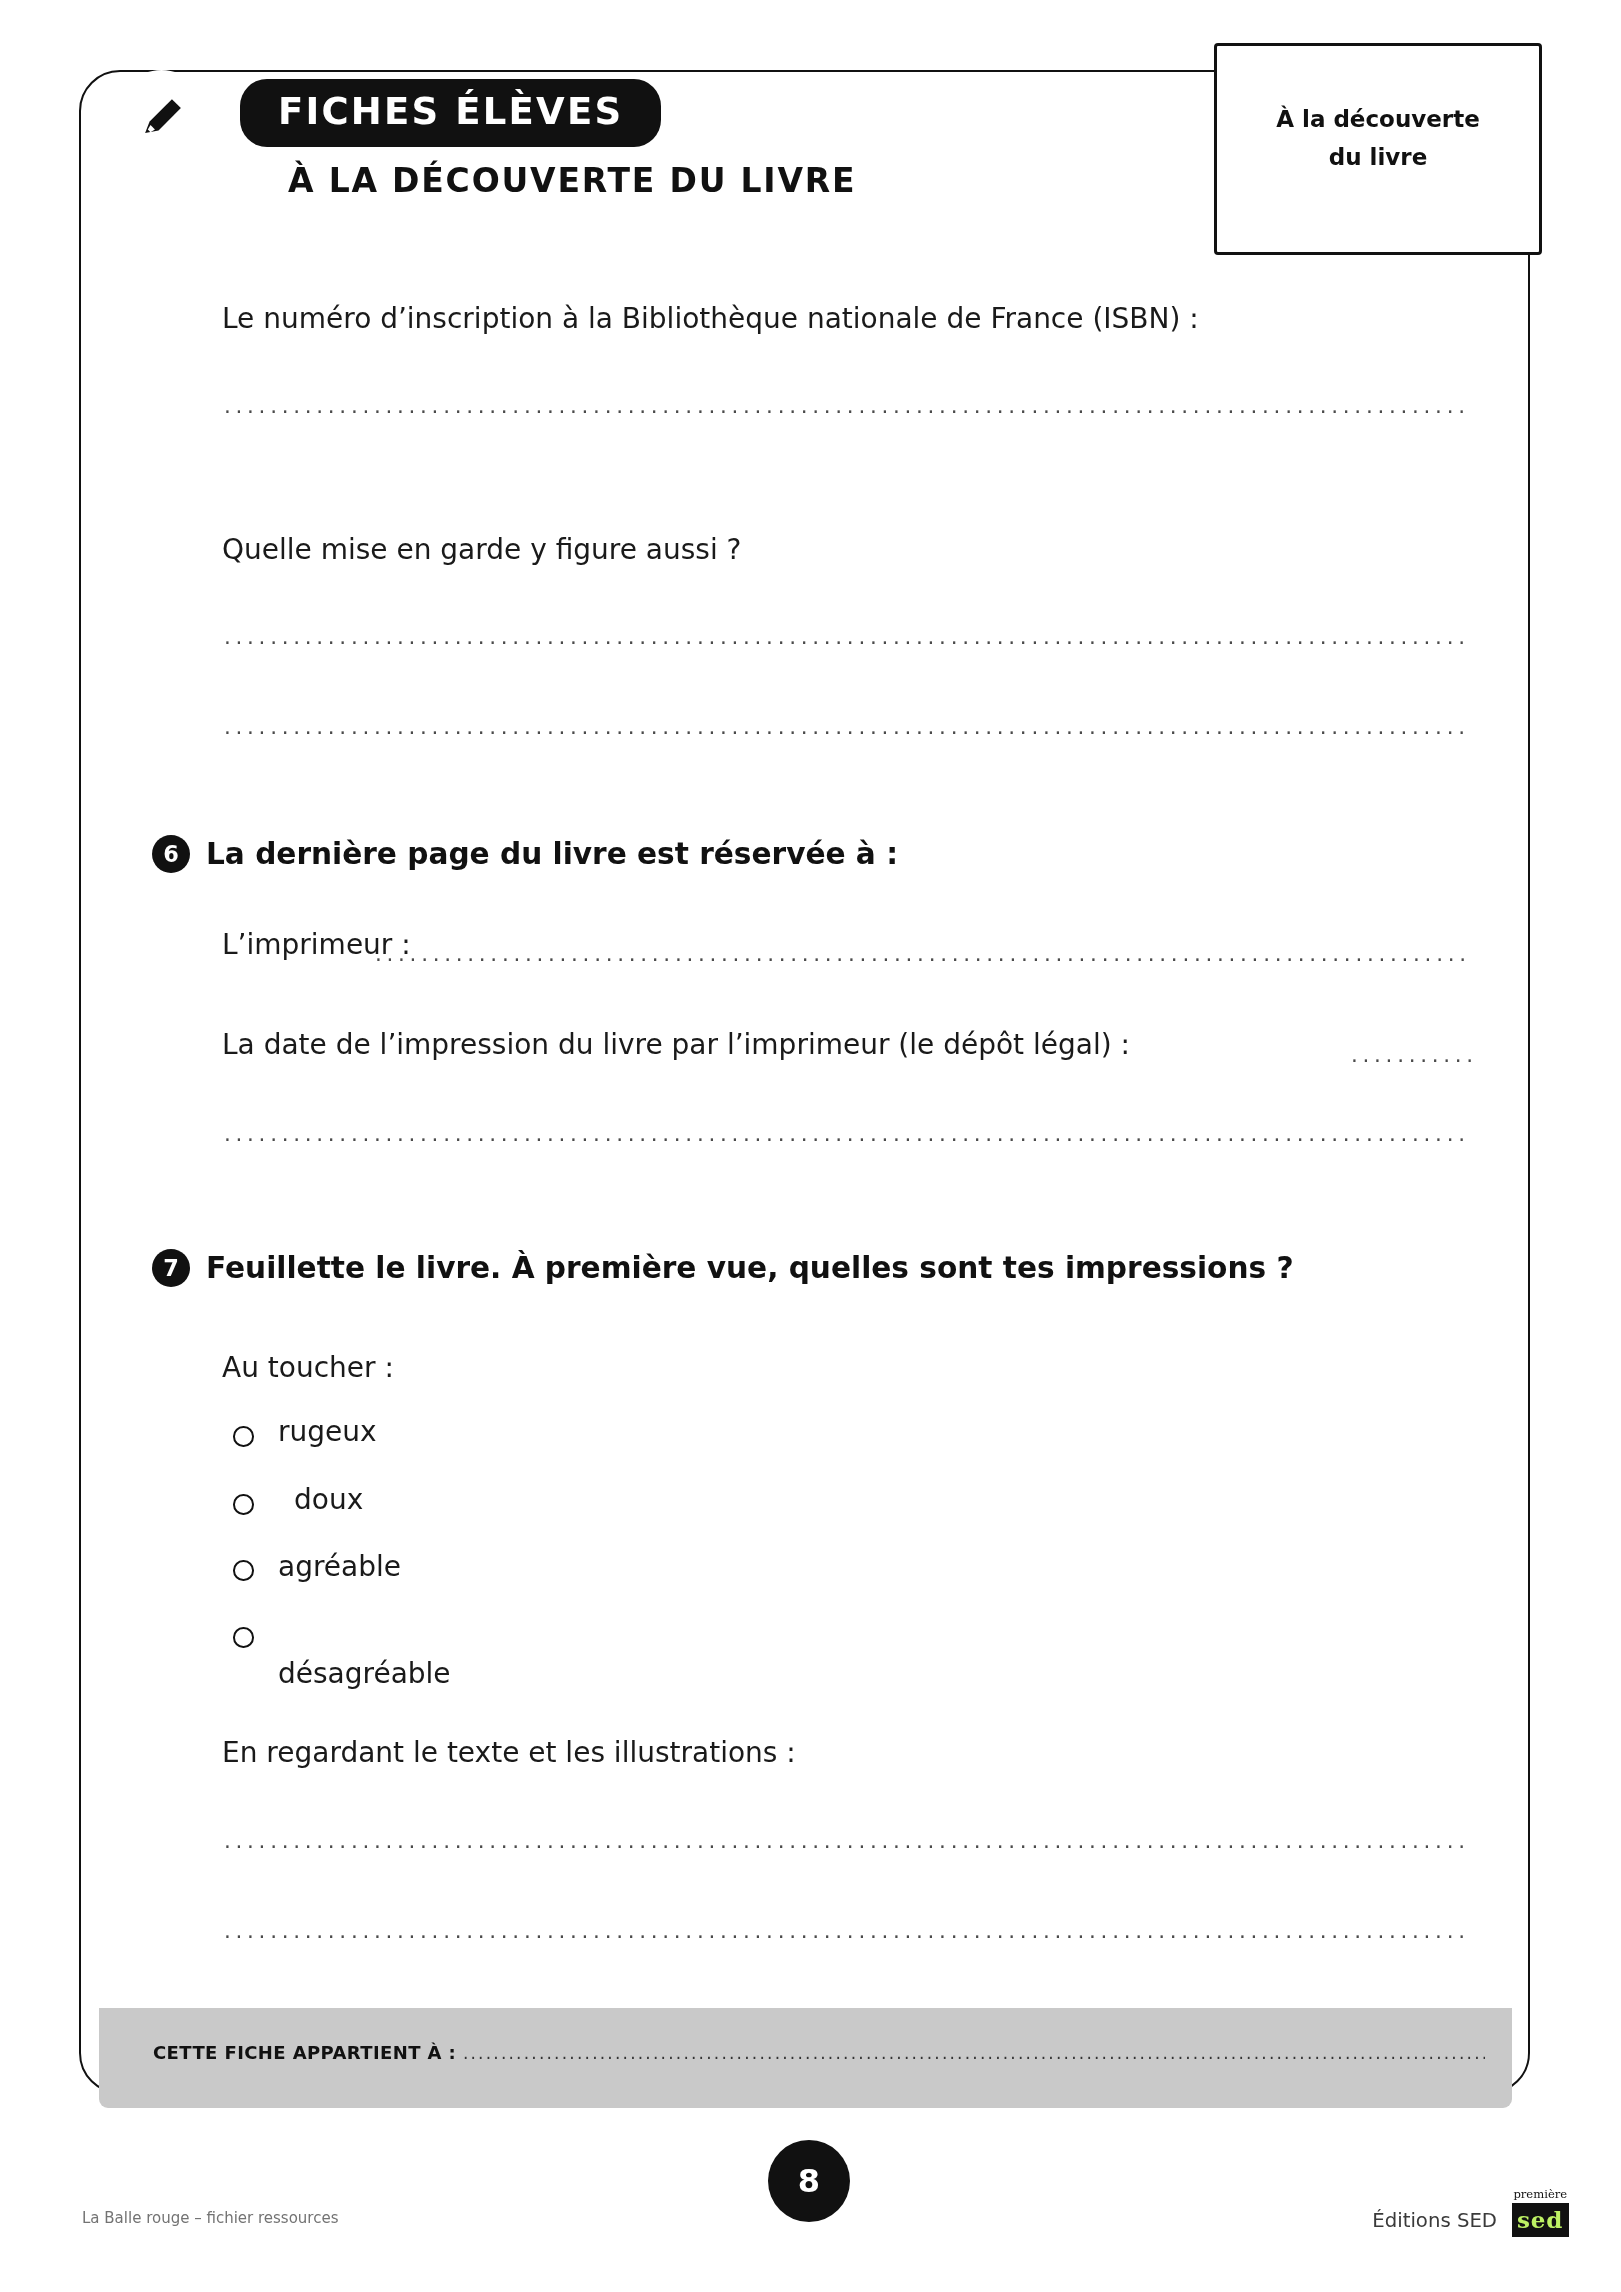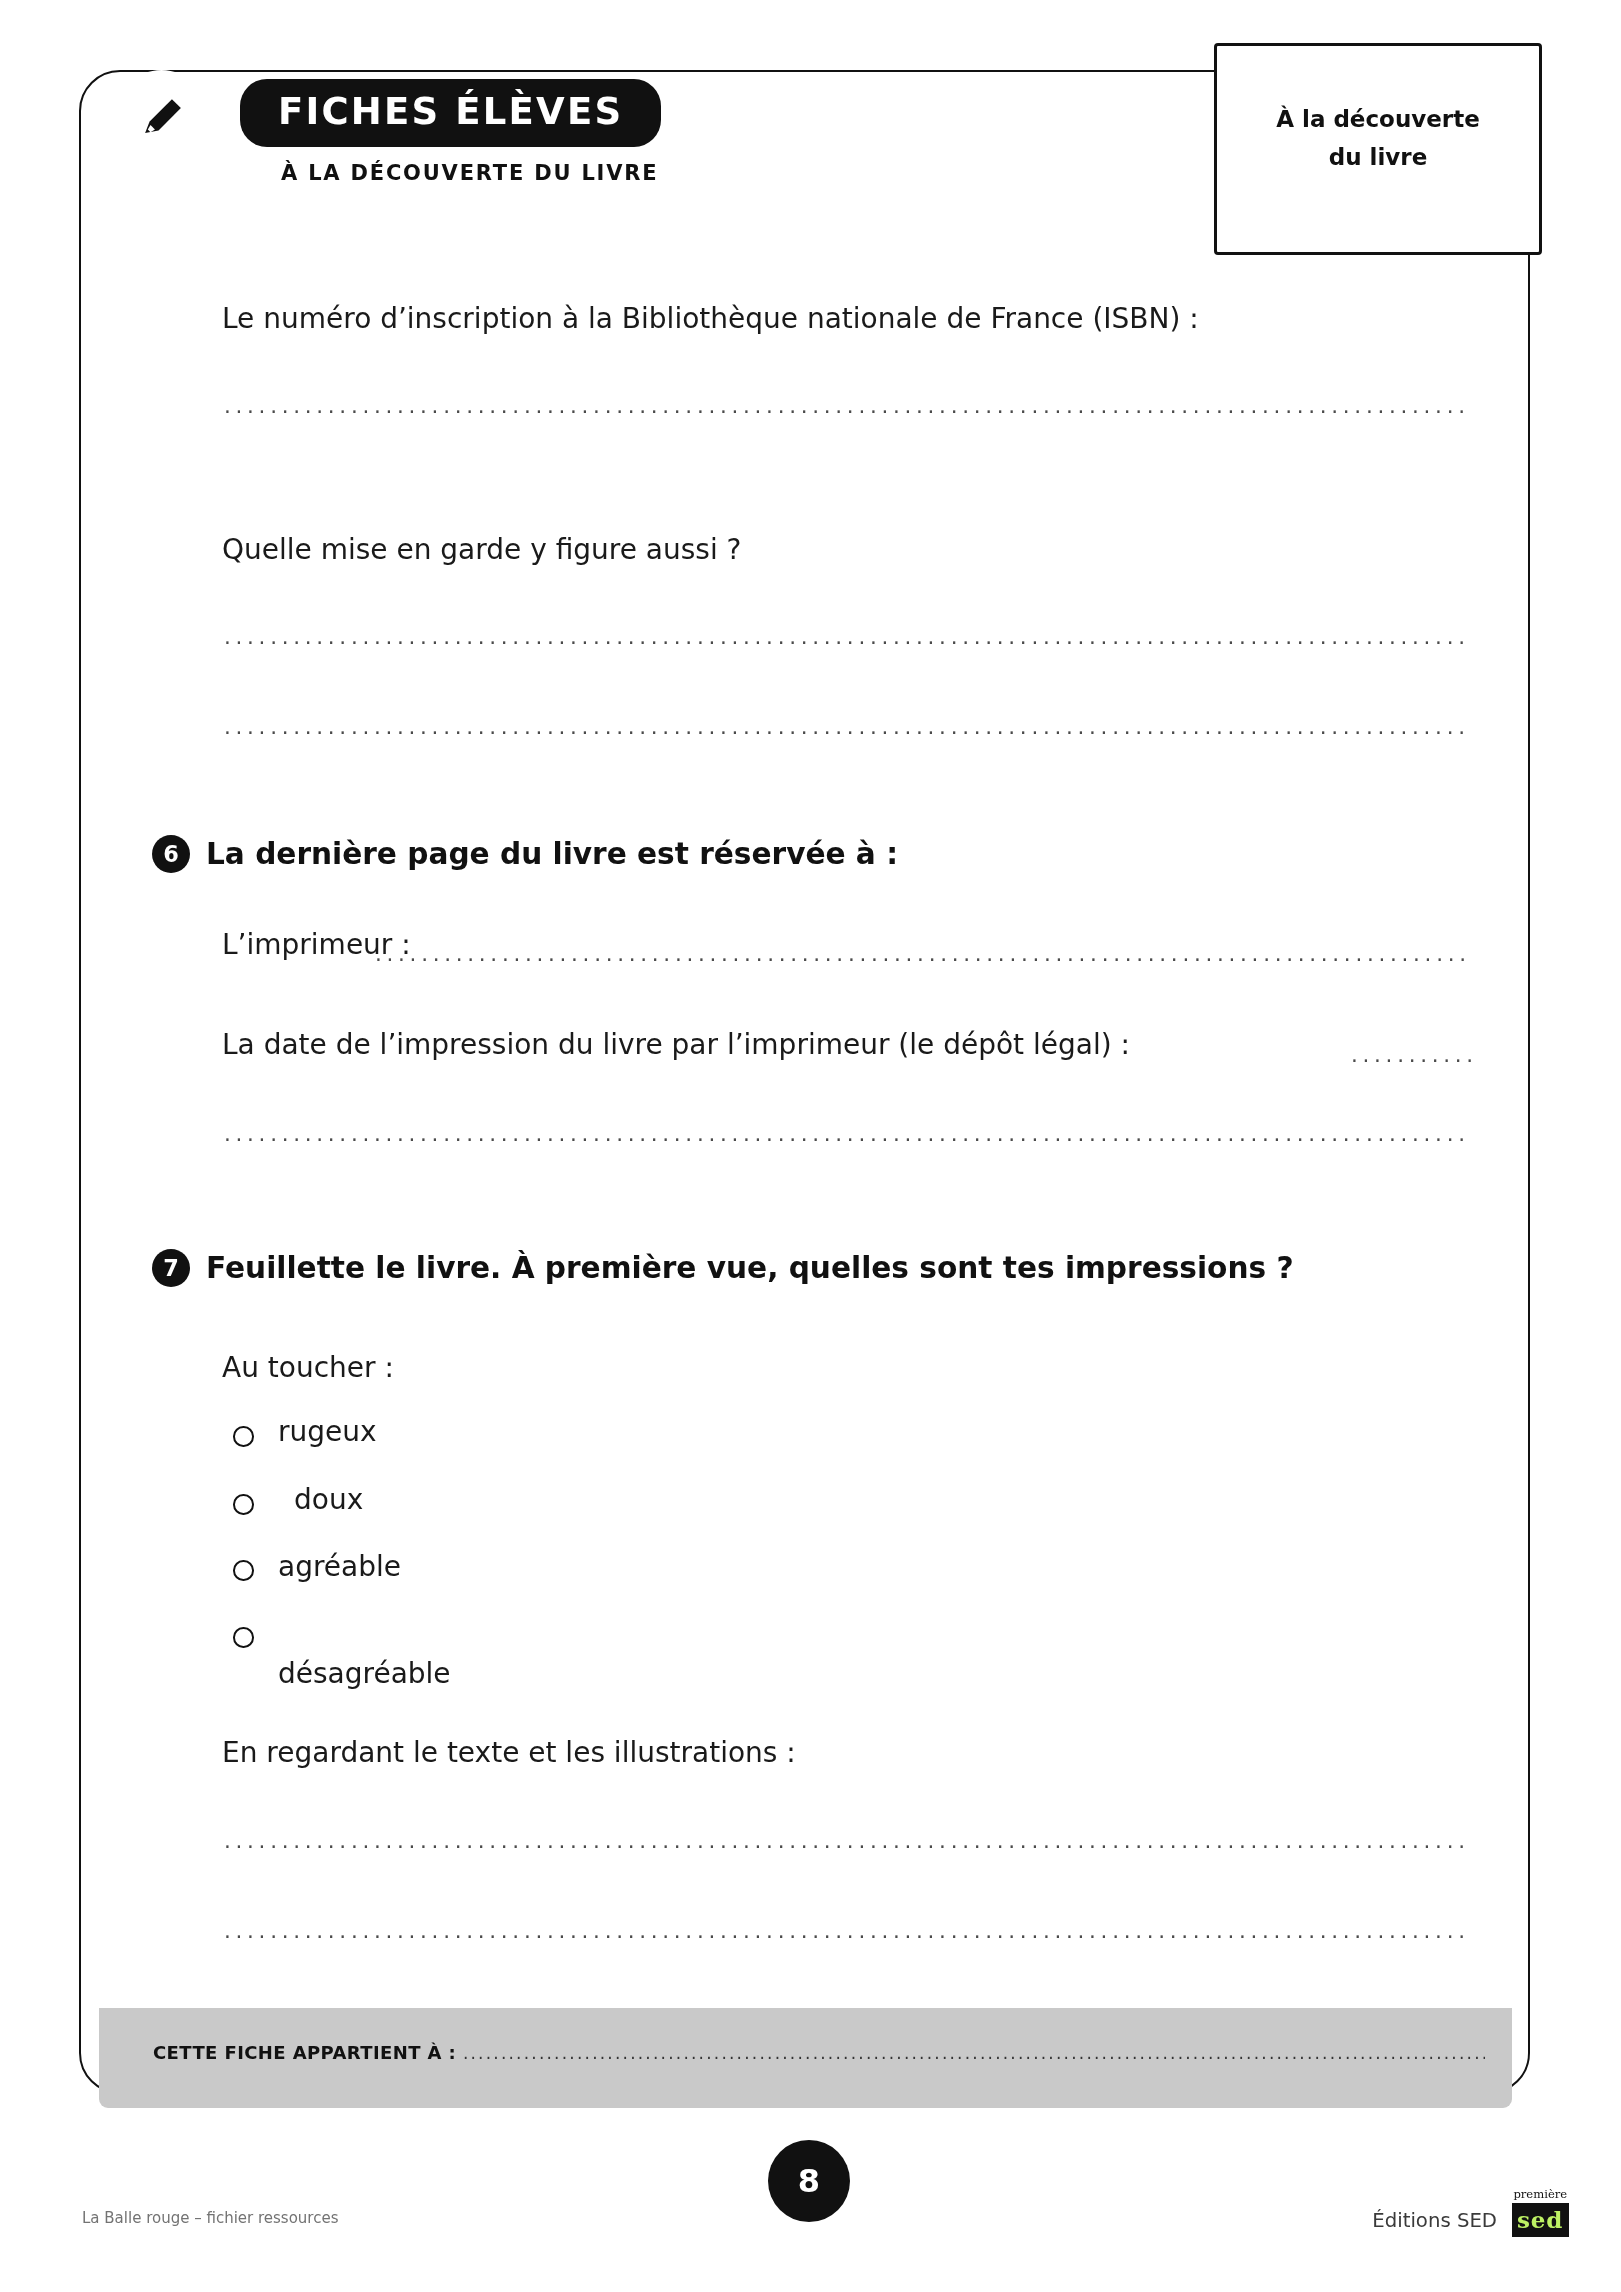--- a/index.html
+++ b/index.html
@@ -90,25 +90,25 @@
     padding: 10.7px 38px 14.3px 38px;
     font-family: "DejaVu Sans", sans-serif;
     font-weight: bold;
     font-size: 37px;
     letter-spacing: 2.2px;
     z-index: 6;
   }
 
   .subtitle {
     position: absolute;
-    left: 281px;
+    left: 288px;
     top: 161px;
     font-family: "DejaVu Sans", sans-serif;
     font-weight: bold;
-    font-size: 21px;
+    font-size: 33px;
     letter-spacing: 1.8px;
     color: #111;
     z-index: 6;
     text-align: right;
   }
 
   .corner-tab {
     position: absolute;
     left: 1214px;
     top: 43px;

